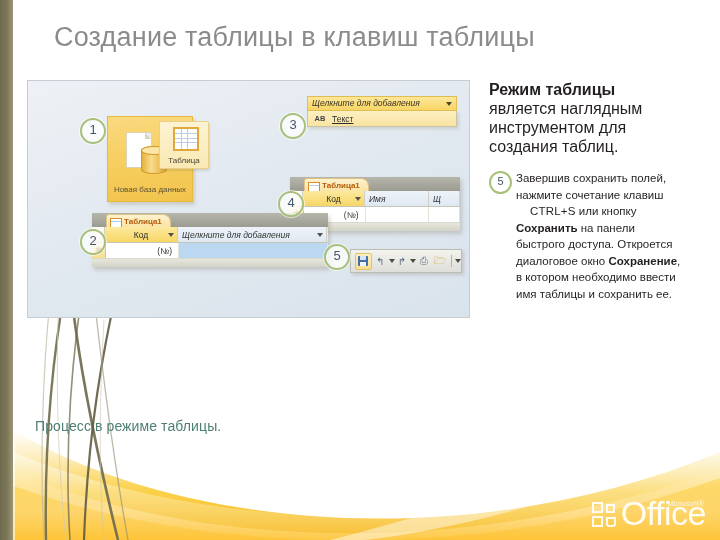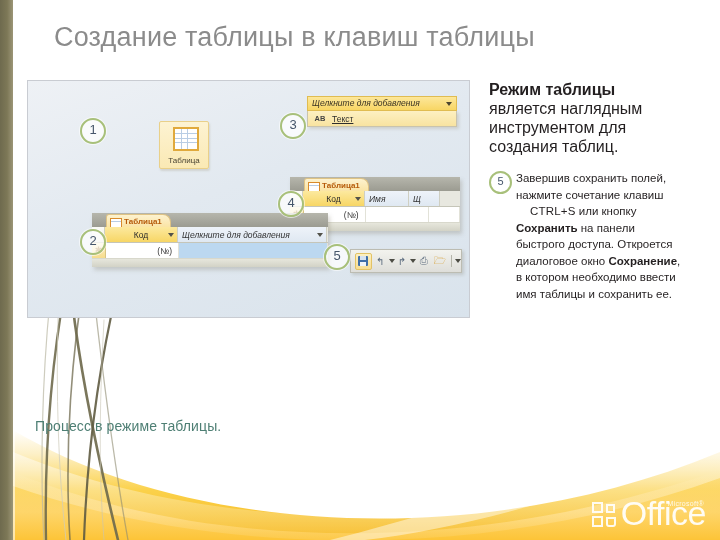--- a/index.html
+++ b/index.html
@@ -513,20 +513,25 @@
     <div class="left-strip"></div>
     <div class="left-strip-edge"></div>
   </div>
 
   <div class="slide-title">Создание таблицы в клавиш таблицы</div>
 
   <div class="shot-frame">
 
     <div class="callout" style="left:52px; top:37px;">1</div>
 
+    <div class="db-tile">
+      <div class="db-doc"></div>
+      <div class="db-cyl"></div>
+      <div class="tile-label">Новая база данных</div>
+    </div>
 
     <div class="tbl-btn">
       <div class="grid-ico">
         <i class="h1"></i>
           <i class="h2"></i>
           <i class="h3"></i>
           <i class="v1"></i>
           <i class="v2"></i>
       </div>
       <div class="btn-label">Таблица</div>
@@ -555,21 +560,21 @@
           <span class="tab-ico"></span>
           <span>Таблица1</span>
         </div>
       </div>
       <div class="ds-hdr">
         <div class="cell plain" style="width:13px;"></div>
         <div class="cell key" style="width:62px;">
           <span>Код</span>
           <span class="caret"></span>
         </div>
-        <div class="cell addcol" style="width:44px;">
+        <div class="cell addcol" style="width:64px;">
           <span>Имя</span>
         </div>
         <div class="cell addcol" style="width:31px;">
           <span>Щ</span>
         </div>
       </div>
       <div class="ds-row">
         <div class="sel-ind">✱</div>
         <div class="cell num" style="width:62px;">(№)</div>
         <div class="cell" style="width:64px;"></div>

